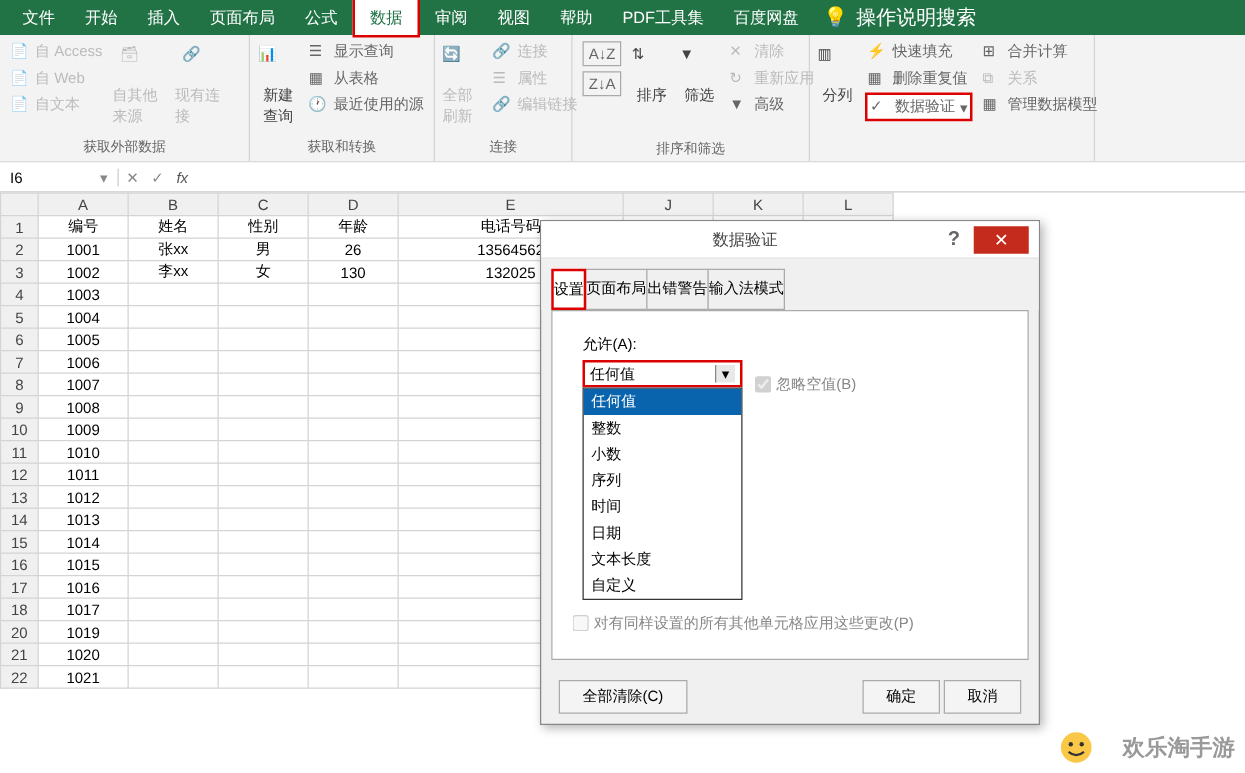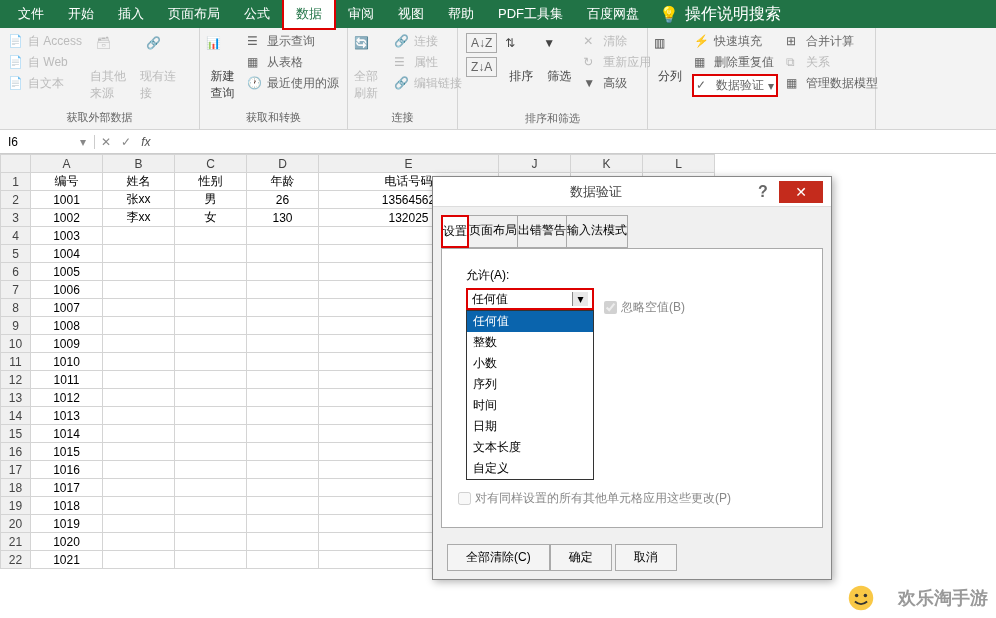--- a/index.html
+++ b/index.html
@@ -52,21 +52,21 @@
     .dlg-section-label { margin-bottom: 8px; }
     .dlg-field-label { margin: 6px 0 4px 12px; }
     .allow-select { position: relative; margin-left: 12px; }
     .allow-box { width: 128px; height: 22px; border: 2px solid #d00; display: flex; align-items: center; background: #fff; padding: 0 4px; justify-content: space-between;}
     .allow-dd { width: 16px; text-align: center; border-left: 1px solid #888; background: #e8e8e8;}
     .allow-options { position: absolute; top: 22px; left: 0; width: 128px; border: 1px solid #333; background: #fff; z-index: 10;}
     .allow-opt { padding: 2px 6px; cursor: pointer; }
     .allow-opt.sel { background: #0a64ad; color: #fff; }
     .chk-row { position: absolute; left: 162px; top: 50px; display: flex; align-items: center; gap: 4px; color: #888;}
     .chk-row2 { display: flex; align-items: center; gap: 4px; color: #888; margin-top: 180px; margin-left: 4px;}
-    .dlg-footer { display: flex; justify-content: flex-start; padding: 8px 14px; }
+    .dlg-footer { display: flex; justify-content: space-between; padding: 8px 14px; }
     .dlg-btn { padding: 4px 18px; font-size: 12px; border: 1px solid #aaa; background: #f4f4f4; cursor: pointer; }
     .dlg-footer-right { display: flex; gap: 3px; }
     
     .watermark { position: absolute; right: 8px; bottom: 6px; display: flex; align-items: center; gap: 23px; font-size: 18px; color: #999; font-weight: bold;}
     .watermark .logo { width: 28px; height: 28px; }
   </style>
 </head>
 <body>
 
 <div class="menu-bar">
@@ -460,31 +460,20 @@
           <td>1017</td>
           <td></td>
           <td></td>
           <td></td>
           <td></td>
           <td></td>
           <td></td>
           <td></td>
         </tr>
         <tr>
-          <th class="rowh">19</th>
-          <td>1018</td>
-          <td></td>
-          <td></td>
-          <td></td>
-          <td></td>
-          <td></td>
-          <td></td>
-          <td></td>
-        </tr>
-        <tr>
           <th class="rowh">20</th>
           <td>1019</td>
           <td></td>
           <td></td>
           <td></td>
           <td></td>
           <td></td>
           <td></td>
           <td></td>
         </tr>

